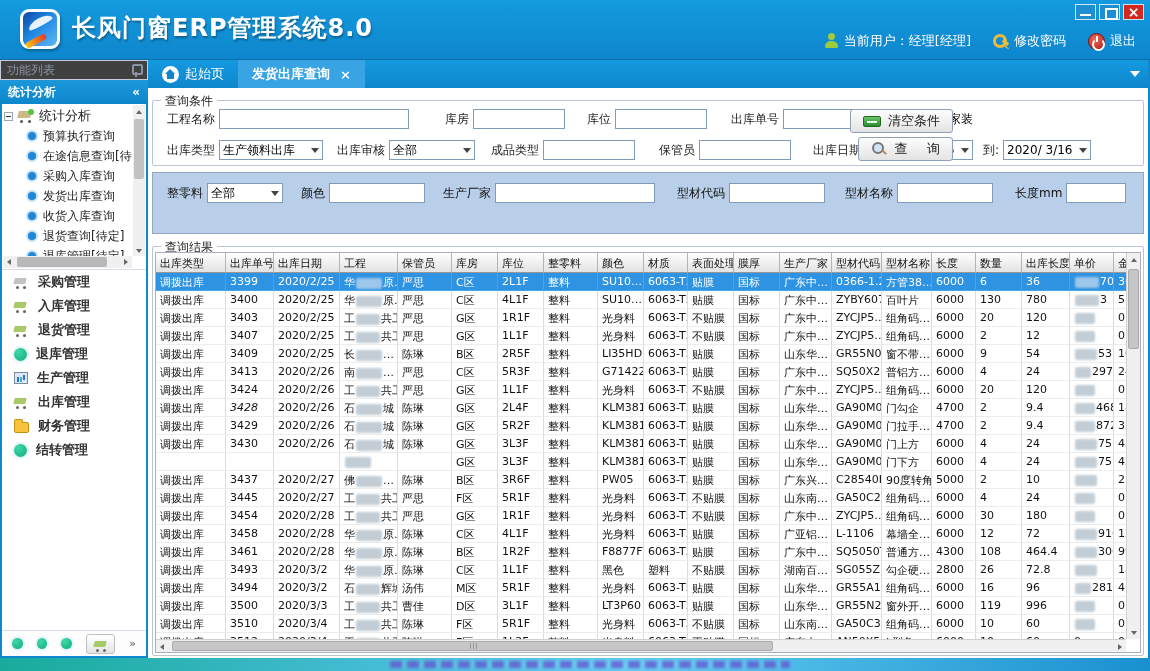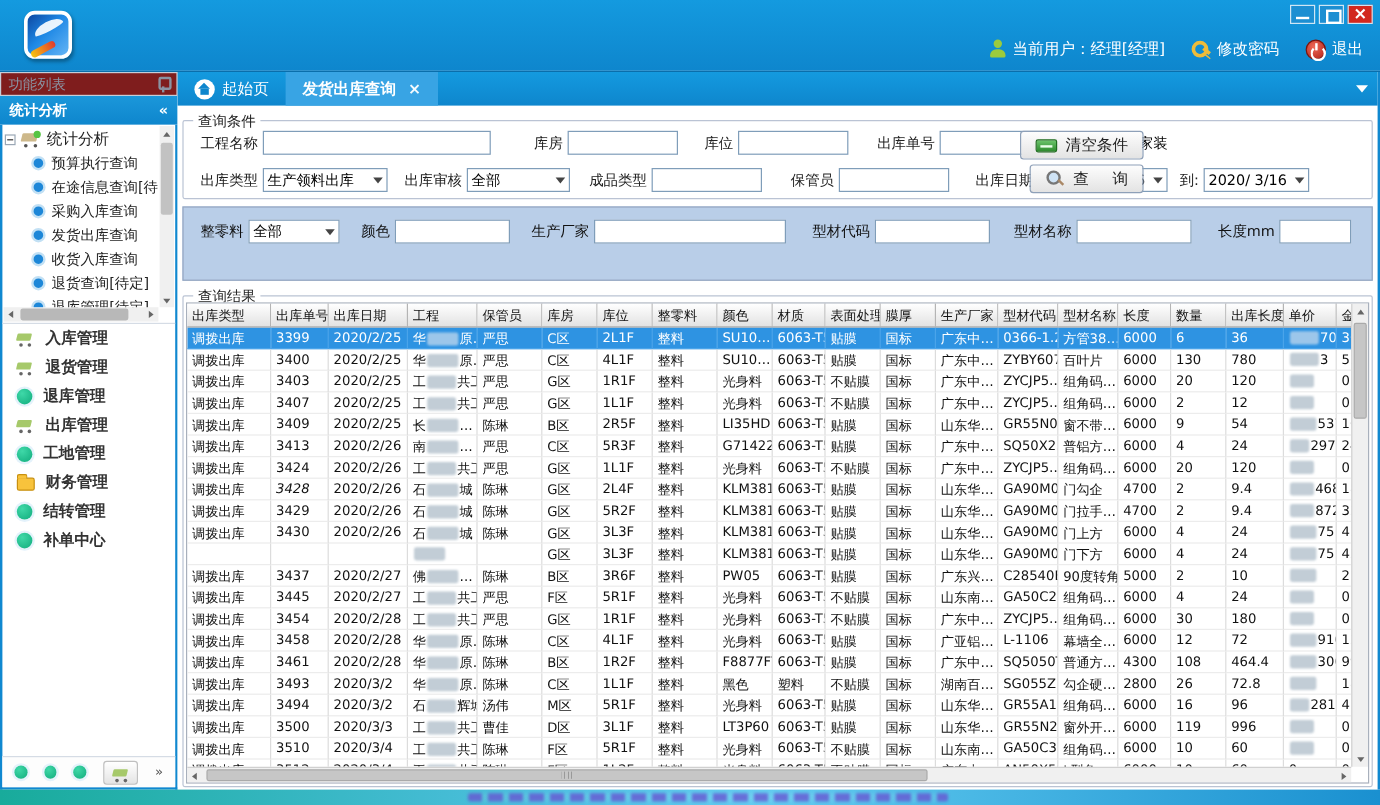--- a/index.html
+++ b/index.html
@@ -31,21 +31,21 @@
   .ic-user::before { content:""; position:absolute; left:5px; top:0; width:7px; height:7px; border-radius:50%; background:#9ccb3c; }
   .ic-user::after { content:""; position:absolute; left:2px; bottom:1px; width:13px; height:7px; border-radius:7px 7px 2px 2px; background:#9ccb3c; }
   .ic-key::before { content:""; position:absolute; left:0; top:1px; width:8px; height:8px; border:3px solid #eebc3a; border-radius:50%; }
   .ic-key::after { content:""; position:absolute; left:9px; top:8px; width:7px; height:3px; background:#eebc3a; box-shadow:4px 3px 0 -1px #eebc3a, 2px 3px 0 -1px #eebc3a; transform:rotate(40deg); }
   .ic-power { width:17px; height:17px; border-radius:50%; background:radial-gradient(circle at 40% 35%,#ef6a5a,#b01f14); border:1px solid #7e130b; }
   .ic-power::before { content:""; position:absolute; left:7px; top:2px; width:2px; height:6px; background:#fff; }
   .ic-power::after { content:""; position:absolute; left:3px; top:4px; width:9px; height:9px; border:2px solid #fff; border-top-color:transparent; border-radius:50%; }
 
   
   #sidebar { position:absolute; left:0; top:60px; width:148px; height:598px; background:#fff; }
-  .func-hd { height:20px; background:#7f1d1d; border:1px solid #c6cdd8; color:#8a93a2; font-size:12px;
+  .func-hd { height:20px; background:#404040; border:1px solid #c6cdd8; color:#8a93a2; font-size:12px;
     display:flex; align-items:center; padding:0 6px; justify-content:space-between; }
   .ic-pin { width:10px; height:14px; }
   .ic-pin::before { content:""; position:absolute; left:1px; top:1px; width:7px; height:7px; border:2px solid #8a93a2; border-radius:2px; }
   .ic-pin::after { content:""; position:absolute; left:4px; top:9px; width:2px; height:5px; background:#8a93a2; }
   .sect-hd { height:24px; background:linear-gradient(#1b97da,#0e86cd); color:#fff; font-weight:bold;
     display:flex; align-items:center; justify-content:space-between; padding:0 8px; }
   .side-body { position:absolute; left:0; top:44px; right:0; bottom:0; border:2px solid #1088d0; border-top:none; background:#fff; }
 
   .tree { position:relative; height:166px; border-bottom:1px solid #d5dce5; overflow:hidden; }
   .tree-inner { position:absolute; left:2px; top:2px; right:14px; }
@@ -163,20 +163,21 @@
   .watermark { position:absolute; left:390px; top:3px; width:400px; height:7px; opacity:.75;
     background:repeating-linear-gradient(90deg,#6a4fd0 0 12px, rgba(255,255,255,.1) 12px 17px); filter:blur(1.5px); border-radius:2px; }
 </style>
 </head>
 <body>
 
 <div id="window">
 
   <header id="titlebar">
     <div class="logo"></div>
+    <div class="app-title">长风门窗ERP管理系统8.0</div>
     <div class="win-controls">
       <div class="wbtn wb-min"></div>
       <div class="wbtn wb-max"></div>
       <div class="wbtn close wb-close"></div>
     </div>
     <div class="userbar">
       <div class="grp">
         <span class="ic ic-user"></span>
         <span>当前用户：经理[经理]</span>
       </div>
@@ -247,50 +248,50 @@
             <div class="thumb-v"></div>
         </div>
         <div class="tree-hscroll">
           <span class="sarr left"></span>
             <span class="sarr right"></span>
             <div class="thumb-h"></div>
         </div>
       </div>
       <nav class="menu" id="side-menu">
           <div class="menu-item">
+            <span class="ic ic-cart"></span>
+            <span>采购管理</span>
+          </div>
+          <div class="menu-item">
             <span class="ic ic-cart g"></span>
             <span>入库管理</span>
           </div>
           <div class="menu-item">
             <span class="ic ic-cart g"></span>
             <span>退货管理</span>
           </div>
           <div class="menu-item">
             <span class="ic-dot"></span>
             <span>退库管理</span>
           </div>
           <div class="menu-item">
+            <span class="ic ic-chart"></span>
+            <span>生产管理</span>
+          </div>
+          <div class="menu-item">
             <span class="ic ic-cart g"></span>
             <span>出库管理</span>
-          </div>
-          <div class="menu-item">
-            <span class="ic-dot"></span>
-            <span>工地管理</span>
           </div>
           <div class="menu-item">
             <span class="ic ic-folder"></span>
             <span>财务管理</span>
           </div>
           <div class="menu-item">
             <span class="ic-dot"></span>
             <span>结转管理</span>
-          </div>
-          <div class="menu-item">
-            <span class="ic-dot"></span>
-            <span>补单中心</span>
           </div>
         </nav>
       <div class="side-foot">
         <span class="ic-dot" style="width:11px;height:11px"></span>
         <span class="ic-dot" style="width:11px;height:11px"></span>
         <span class="ic-dot" style="width:11px;height:11px"></span>
         <span class="foot-btn">
             <span class="ic ic-cart g"></span>
           </span>
         <span class="chev">»</span>

